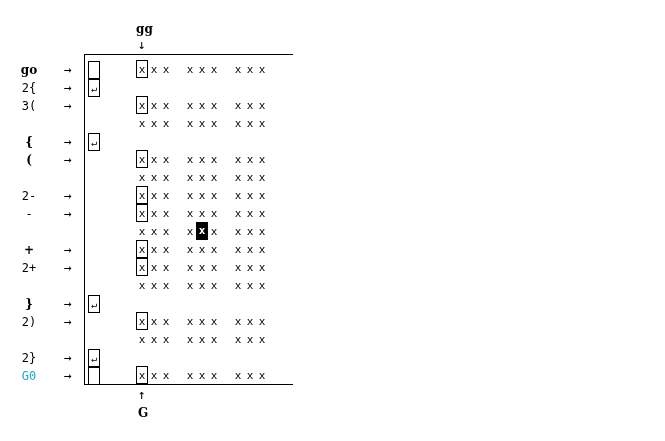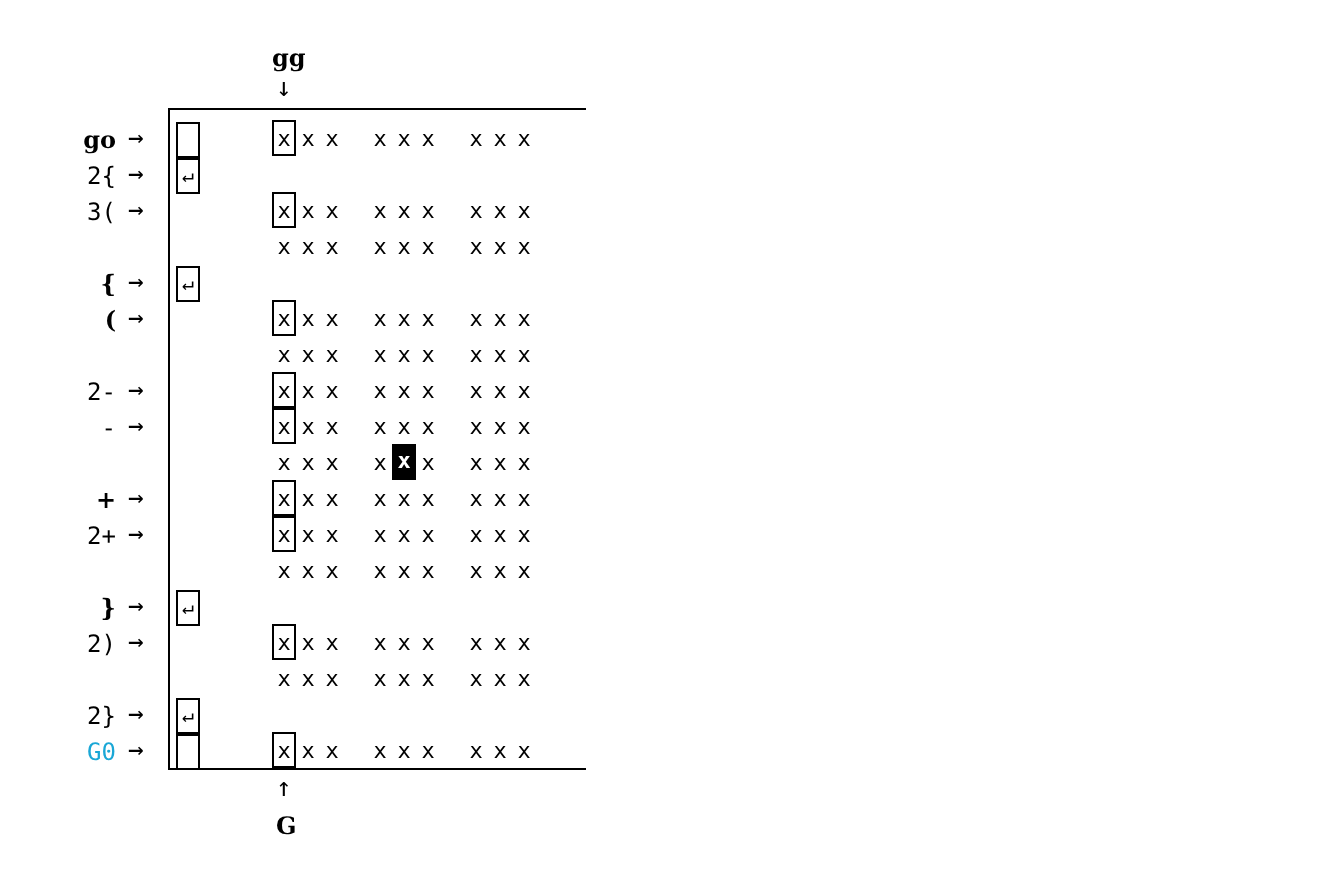--- a/index.html
+++ b/index.html
@@ -3,21 +3,21 @@
 <meta charset="utf-8">
 <style>
   html, body { margin:0; padding:0; background:#ffffff; }
   body { width:665px; height:441px; position:relative; overflow:hidden;
          font-family:"DejaVu Sans Mono", monospace; color:#000; }
   .frame { position:absolute; left:84px; top:54px; width:209px; height:331px;
            border-left:1px solid #000; border-top:1px solid #000; border-bottom:1px solid #000; box-sizing:border-box; }
   .toplabel { position:absolute; font-family:"DejaVu Serif", serif; font-weight:bold; font-size:12px; }
   .arrow-v { position:absolute; font-size:13px; }
   .row { position:absolute; left:0; height:18px; width:300px; }
-  .lbl { position:absolute; width:58px; text-align:right; font-size:12px; top:1px; left:0; }
+  .lbl { position:absolute; width:58px; text-align:center; font-size:12px; top:1px; left:0; }
   .lbl.bold { font-family:"DejaVu Serif", serif; font-weight:bold; }
   .lbl.cyan { color:#1aa7d6; }
   .harrow { position:absolute; left:64px; top:0; font-size:13px; }
   .lbox { position:absolute; left:88px; top:-1px; width:12px; height:18px; border:1px solid #000; box-sizing:border-box;
           font-size:10px; line-height:17px; text-align:center; }
   .cells { position:absolute; left:136px; top:0; font-size:11px; }
   .c { position:absolute; width:12px; text-align:center; top:1px; }
   .c.boxed { border:1px solid #000; height:18px; top:-2px; box-sizing:border-box; line-height:17px; }
   .c.hl { background:#000; color:#fff; font-weight:bold; height:18px; top:-2px; line-height:18px; }
 </style>

